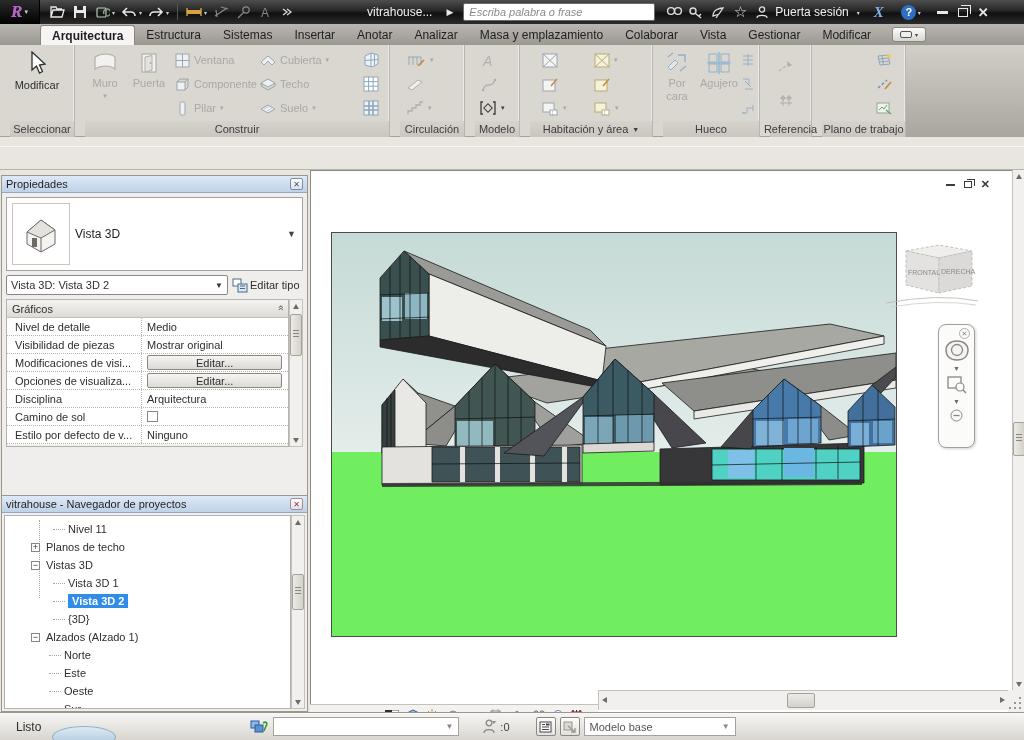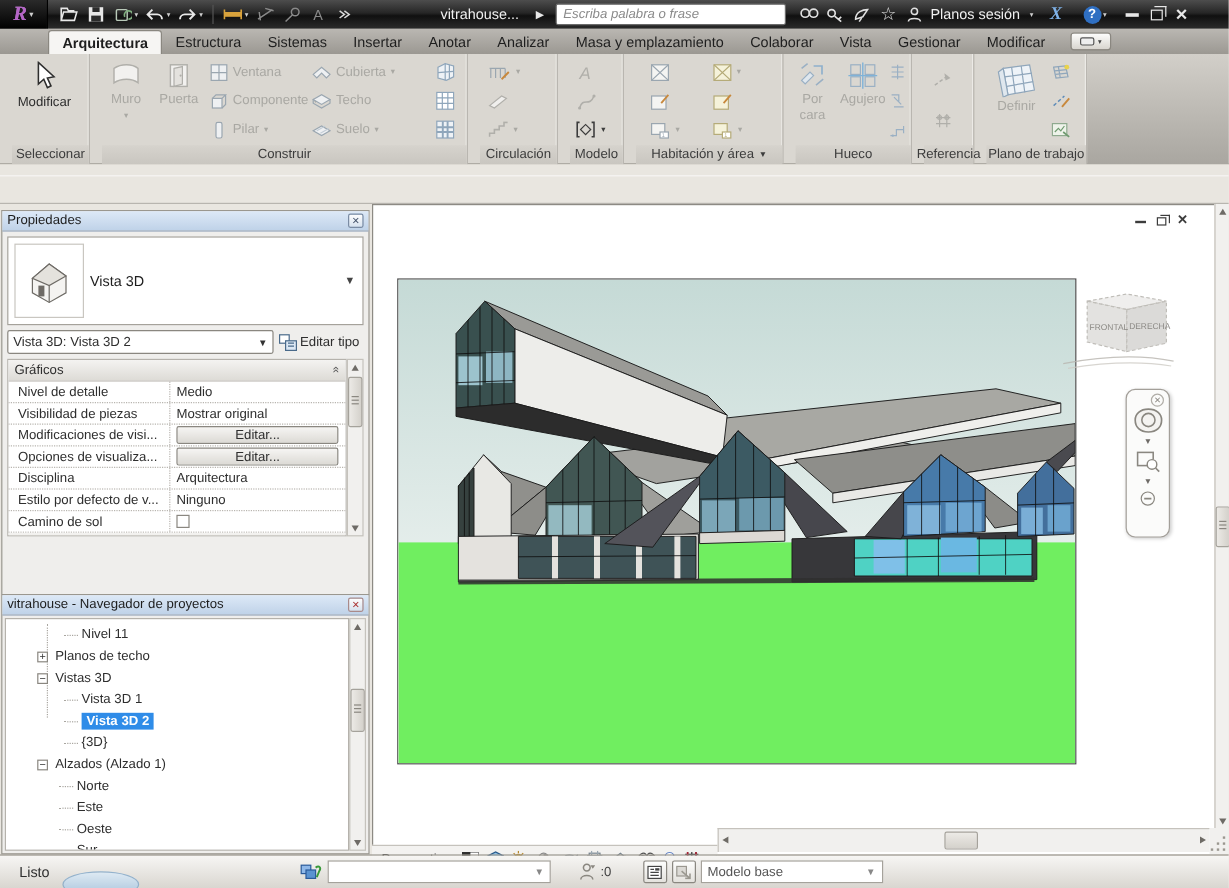--- a/index.html
+++ b/index.html
@@ -222,21 +222,21 @@
           <path d="M6 12 L8 9" stroke="#e0e0e0" stroke-width="1.3"></path>
         </svg>
       </span>
     <span class="tb-ico" style="color:#e0e0e0;font-size:15px">☆</span>
     <span class="tb-ico">
         <svg width="14" height="14" viewBox="0 0 14 14">
           <circle cx="7" cy="4.5" r="2.6" fill="none" stroke="#e0e0e0" stroke-width="1.3"></circle>
           <path d="M2 13 C2 9.5 12 9.5 12 13" fill="none" stroke="#e0e0e0" stroke-width="1.3"></path>
         </svg>
       </span>
-    <span class="signin">Planos sesión</span>
+    <span class="signin">Puerta sesión</span>
     <span class="qcaret" style="margin-left:6px">▾</span>
     <span class="tb-ico xchg" style="margin-left:6px">X</span>
     <span class="tb-ico" style="margin-left:8px">
         <span class="helpq">?</span>
       </span>
     <span class="qcaret">▾</span>
     <div class="winbtns">
       <span class="wmin"></span>
       <span class="wrest"></span>
       <span class="wclose">✕</span>
@@ -523,28 +523,20 @@
             </svg>
         </div>
       </div>
       <div class="rlabel">
           <span>Referencia</span>
         </div>
     </div>
 
     <div class="rpanel" style="left:812px;width:94px">
       <div class="rbody">
-        <div class="bigbtn dis" style="left:12px;width:46px">
-          <svg width="38" height="30" viewBox="0 0 38 30">
-              <path d="M8 6 L30 3 L34 24 L12 28 Z" fill="#eef3f8" stroke="#8fa6bb"></path>
-              <path d="M15 5 L18 27 M23 4 L26 26 M9 13 L32 10 M11 21 L33 17" stroke="#8fa6bb"></path>
-              <path d="M4 9 L8 6 L12 28 L8 30 Z" fill="#dfe7ee" stroke="#8fa6bb"></path>
-            </svg>
-          <span class="blab">Definir</span>
-        </div>
         <div class="srow" style="left:64px;top:4px">
           <svg width="16" height="14" viewBox="0 0 16 14">
               <path d="M2 3 L12 2 L14 11 L4 12 Z" fill="none" stroke="#8fa6bb"></path>
               <path d="M6 2.7 L7.5 11.5 M2.8 6 L13 5 M3.6 9 L13.6 8" stroke="#8fa6bb"></path>
               <circle cx="13" cy="3" r="2" fill="#e8d24c"></circle>
             </svg>
         </div>
         <div class="srow" style="left:64px;top:28px">
           <svg width="16" height="14" viewBox="0 0 16 14">
               <path d="M2 11 L11 3" stroke="#5f8cb8" stroke-dasharray="3 2" stroke-width="1.2"></path>
@@ -624,28 +616,28 @@
           <div class="pname">Opciones de visualiza...</div>
           <div class="pval">
             <button class="pbtn">Editar...</button>
           </div>
         </div>
       <div class="prow">
           <div class="pname">Disciplina</div>
           <div class="pval">Arquitectura</div>
         </div>
       <div class="prow">
-          <div class="pname">Estilo por defecto de v...</div>
-          <div class="pval">Ninguno</div>
-        </div>
-      <div class="prow">
           <div class="pname">Camino de sol</div>
           <div class="pval">
             <span class="chk"></span>
           </div>
+        </div>
+      <div class="prow">
+          <div class="pname">Estilo por defecto de v...</div>
+          <div class="pval">Ninguno</div>
         </div>
       <div class="psec">
           <span>Datos de identidad</span>
         </div>
     </div>
 
     <div class="vsb">
       <div class="sbar-up">
           <span class="tri-up"></span>
         </div>

